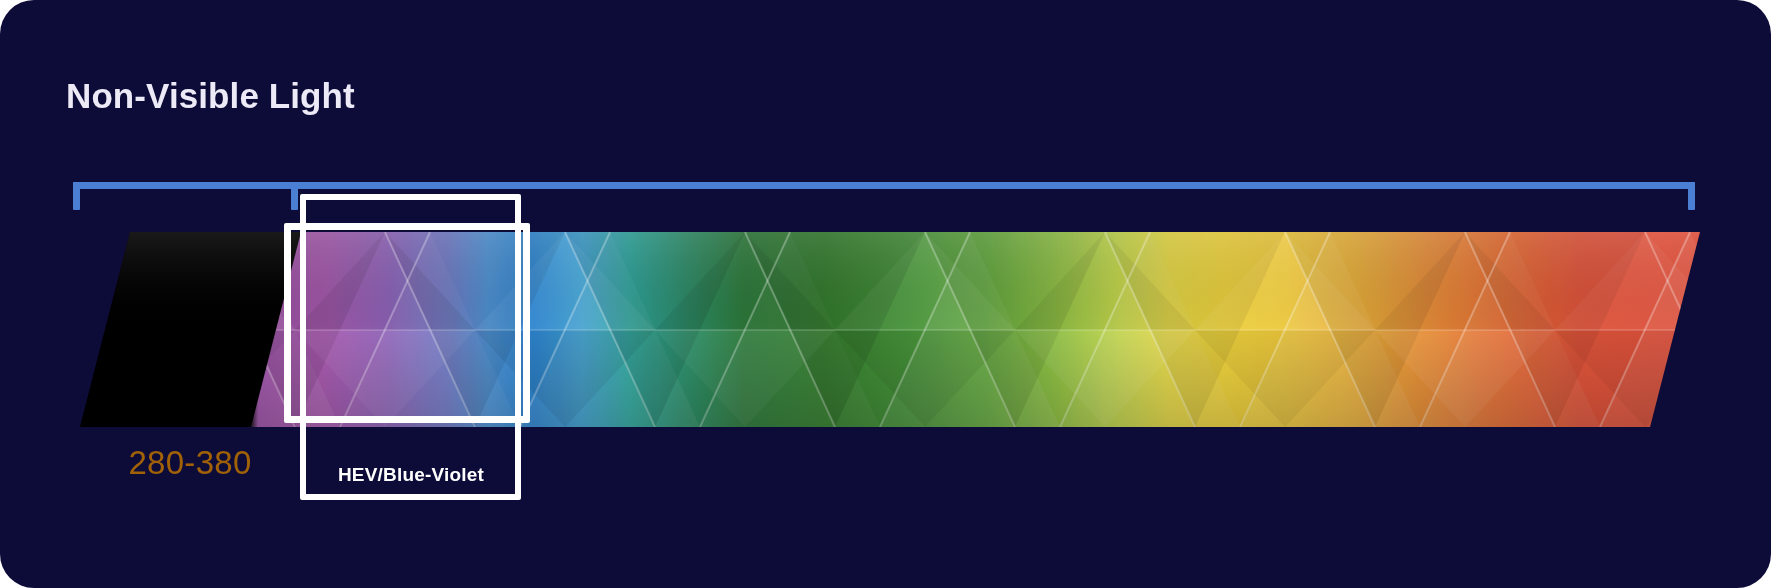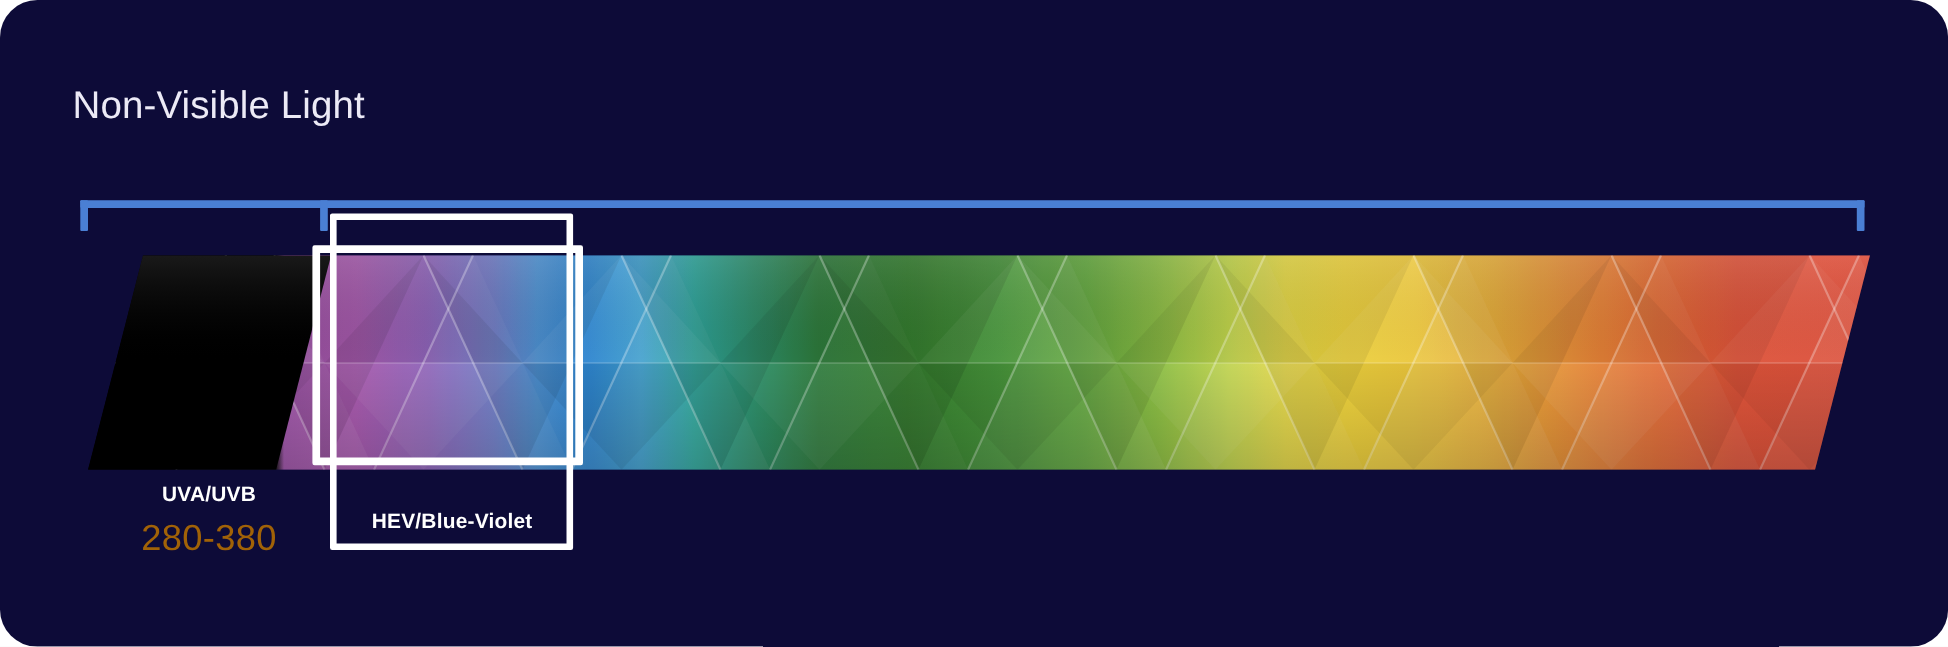--- a/index.html
+++ b/index.html
@@ -27,21 +27,21 @@
     background: #0d0b38;
     border-radius: 34px;
     overflow: hidden;
   }
 
   
   .heading {
     position: absolute;
     color: #eceaf6;
     font-size: 35px;
-    font-weight: 400;
+    font-weight: 700;
     letter-spacing: 0.1px;
     white-space: nowrap;
     font-family: "Liberation Sans", sans-serif;
   }
   #heading-nonvisible { left: 66px;  top: 76px; }
   #heading-visible    { left: 869px; top: 76px; }
 
   
   #bracket {
     position: absolute;
@@ -273,21 +273,20 @@
           <rect x="0" y="0" width="1620" height="195" fill="url(#vShade)"></rect>
         </g>
       </svg>
     </div>
 
     <div id="callout-outer"></div>
 
     <div id="callout-inner"></div>
 
     <div class="caption" id="caption-uv">
-      <div class="cap-title">UVA/UVB</div>
       <div class="cap-range">280-380</div>
     </div>
 
     <div class="caption" id="caption-hev">
       <div class="cap-title">HEV/Blue-Violet</div>
     </div>
 
   </div>
 </div>
 

